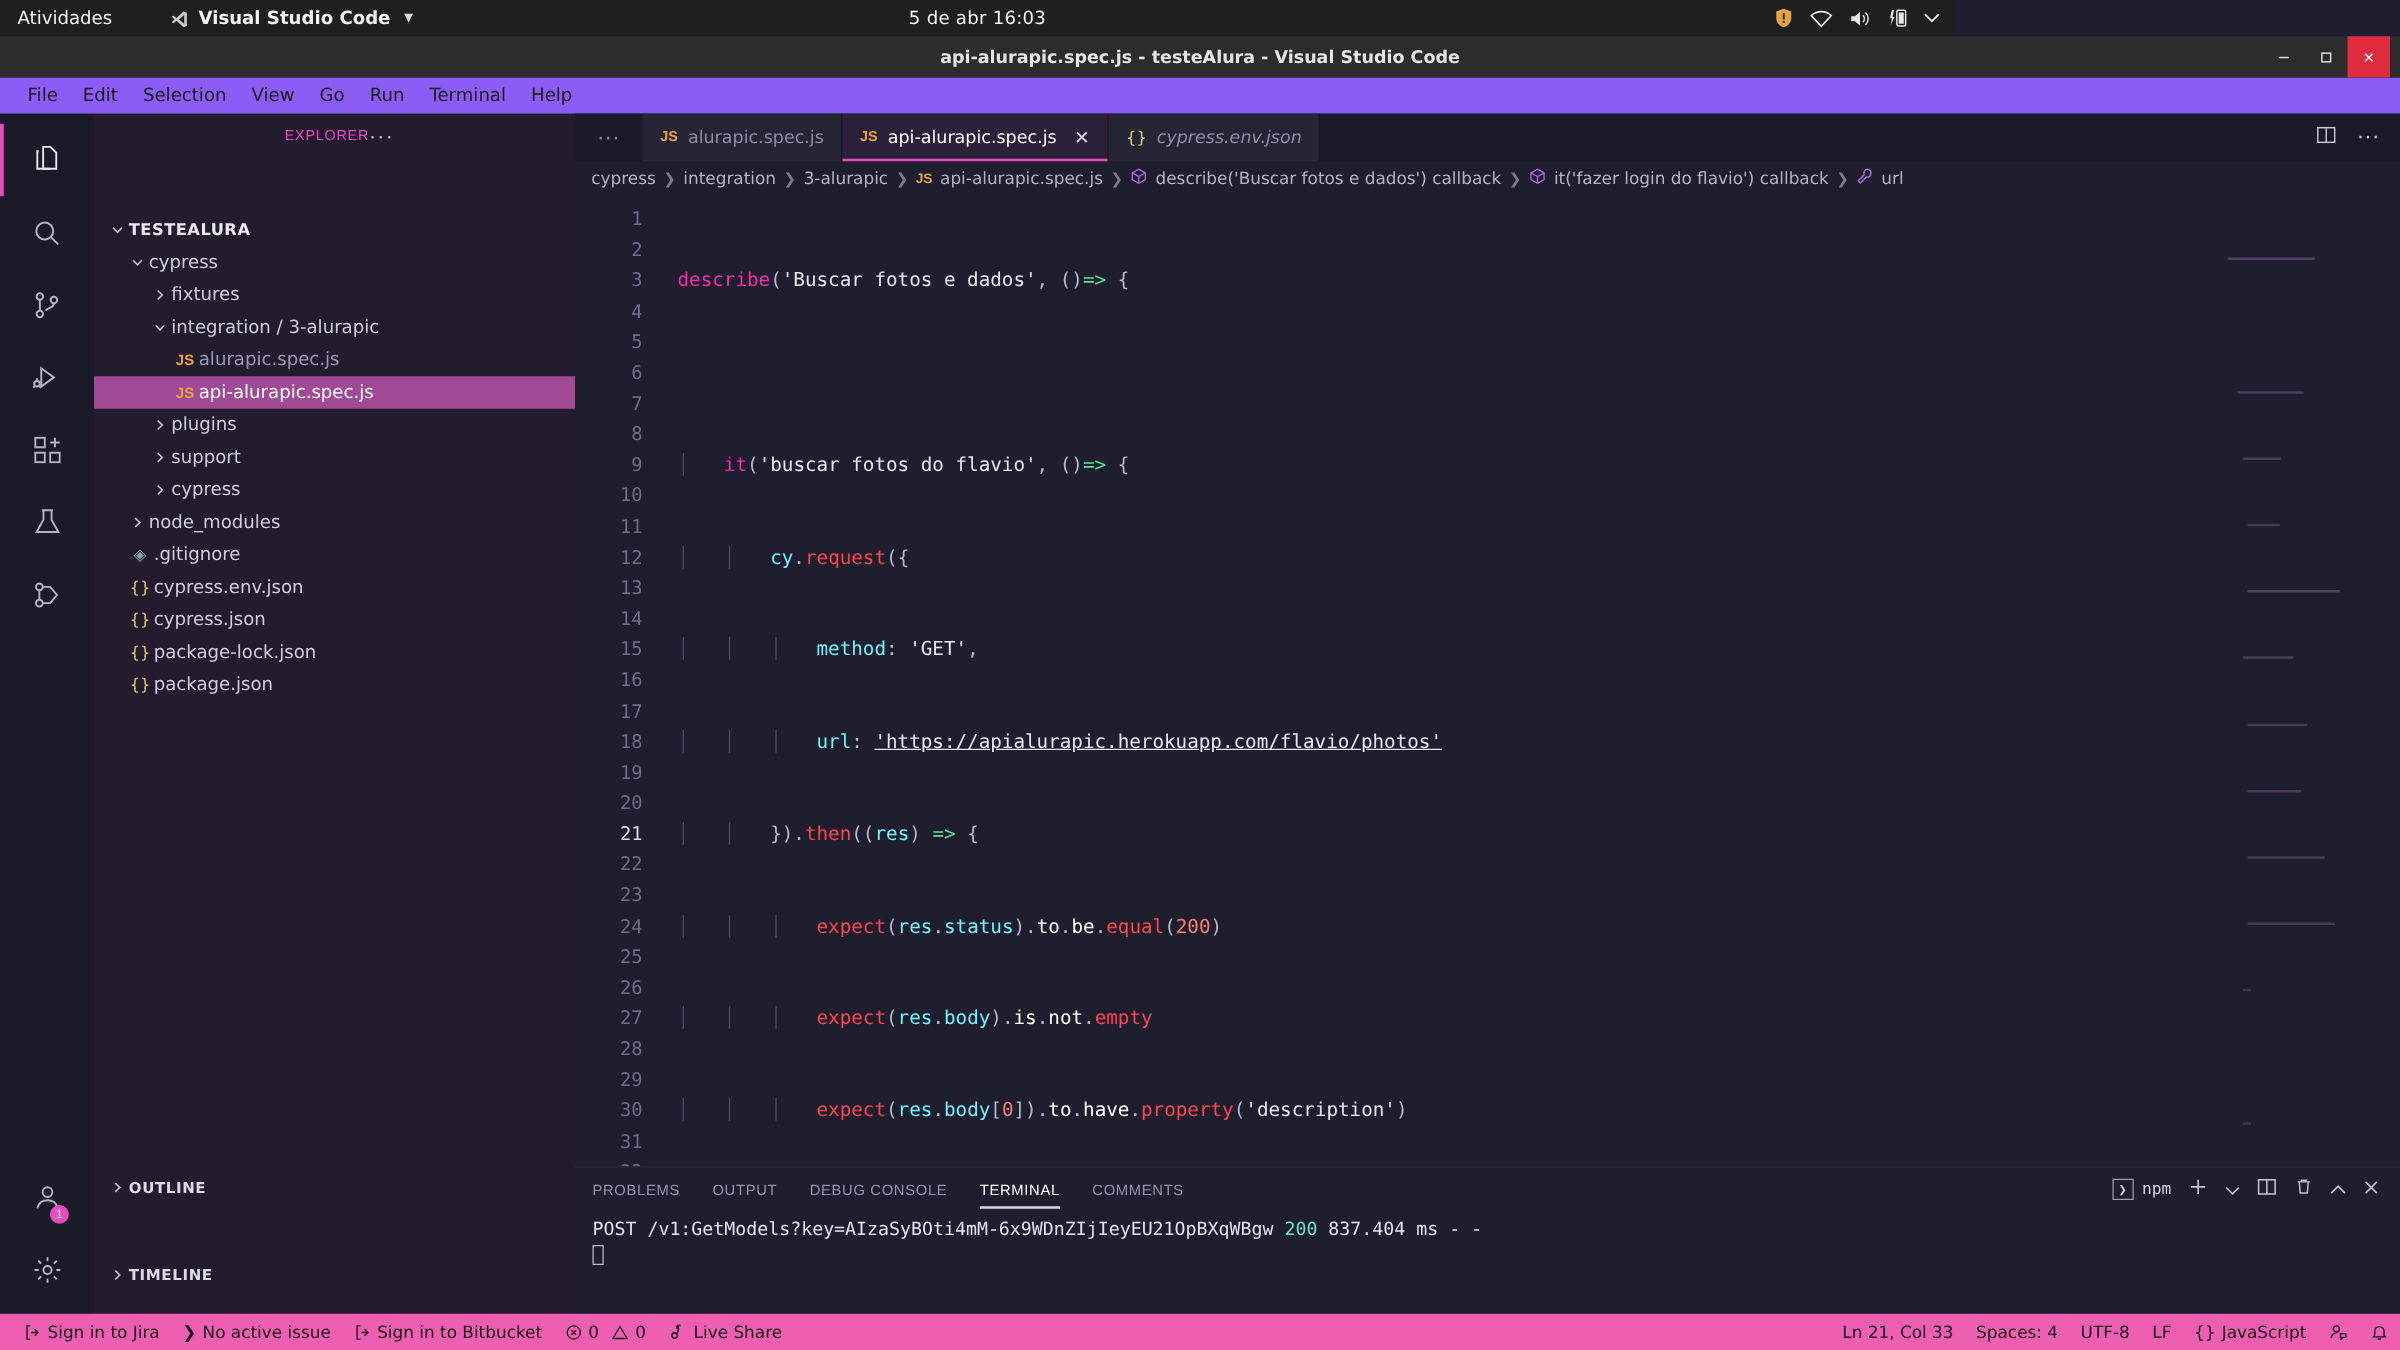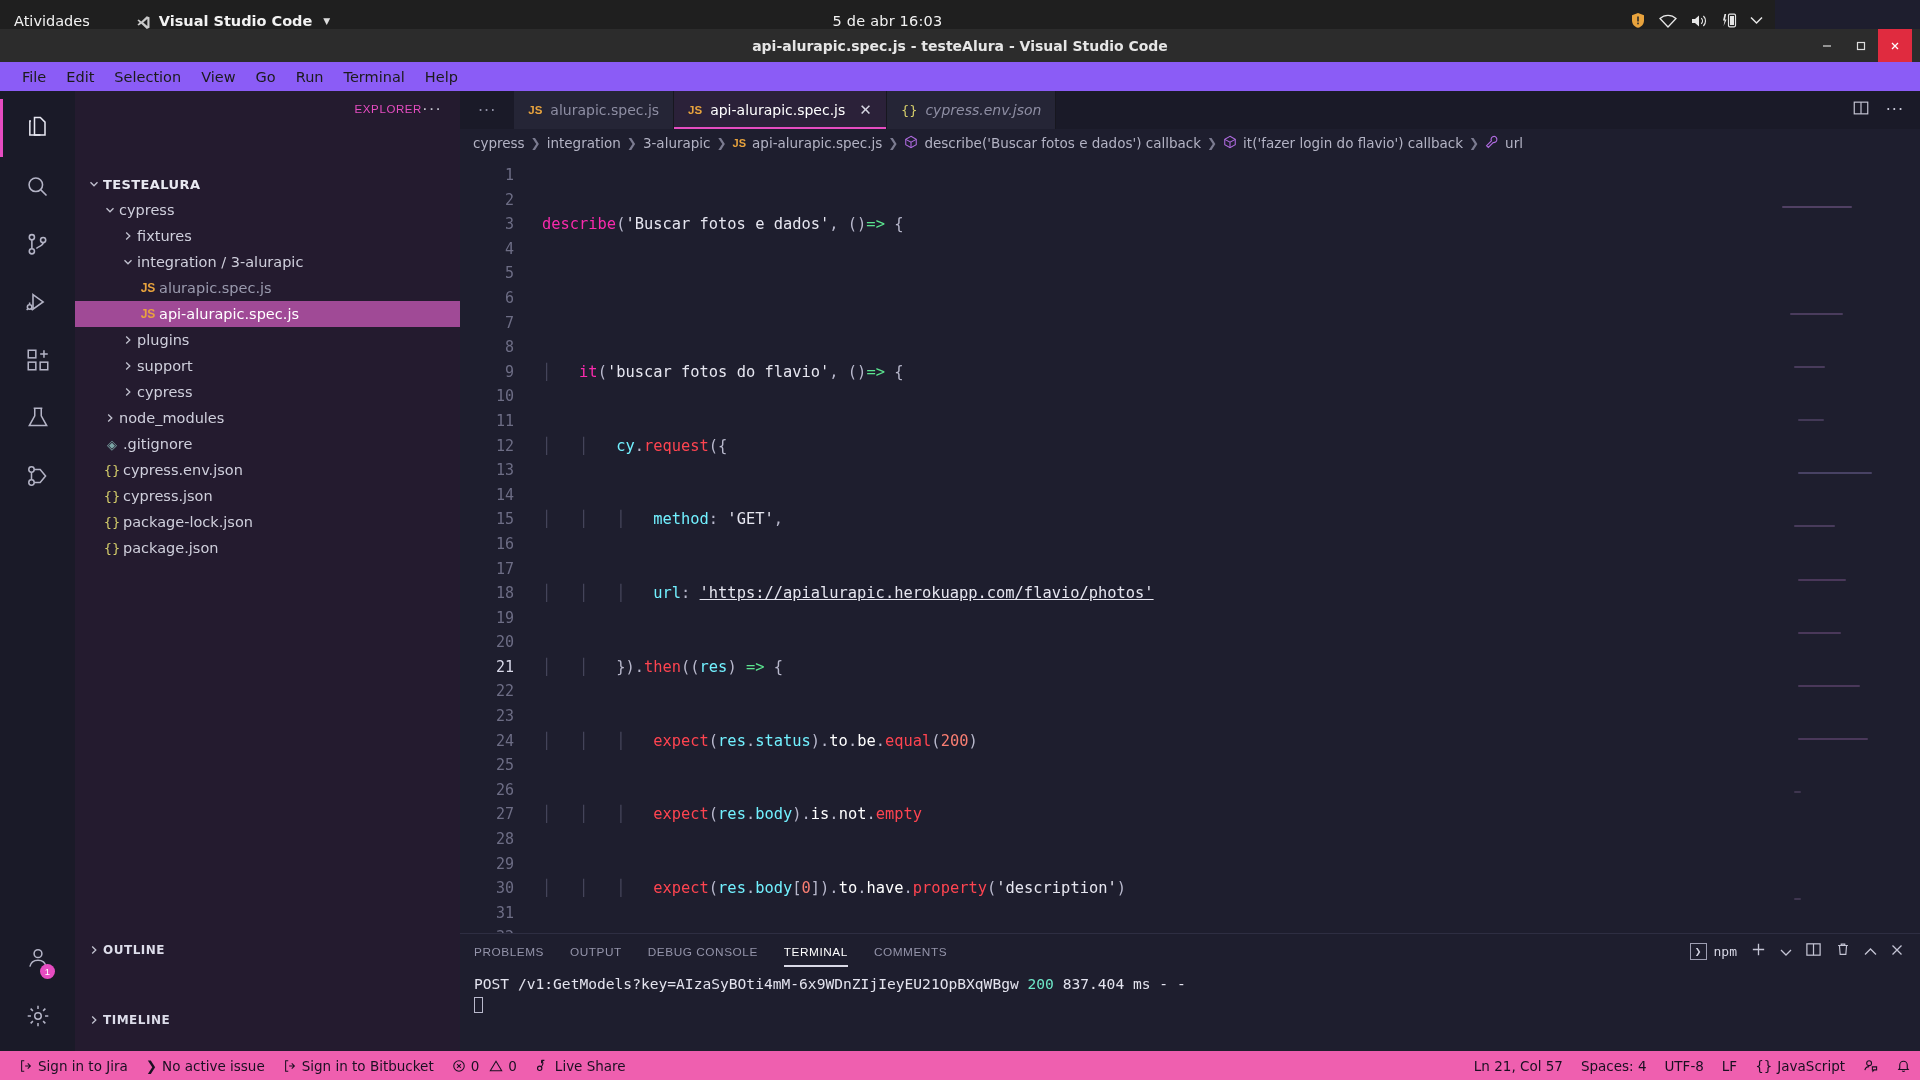--- a/index.html
+++ b/index.html
@@ -7,23 +7,23 @@
     width: 1920px; height: 1080px;
     overflow: hidden;
     background: #1e1e2e;
     font-family: "DejaVu Sans", sans-serif;
     -webkit-font-smoothing: antialiased;
   }
   .screen { position: relative; width: 1920px; height: 1080px; }
 
   
   .gnome-bar {
-    position: absolute; top: 0; left: 0; width: 1775px; height: 29px;
+    position: absolute; top: 0; left: 0; width: 1564px; height: 29px;
     background: #1f1f1f; color: #e8e8e8;
-    display: flex; align-items: flex-end;
+    display: flex; align-items: center;
     font-size: 14.5px;
   }
   .gnome-activities { margin-left: 14px; font-size: 14.5px; color: #f2f2f2; }
   .gnome-app { display: flex; align-items: center; gap: 8px; margin-left: 46px; color: #f2f2f2; font-weight: bold; font-size: 14.5px; }
   .gnome-app .vsicon { display:inline-block; width:15px; height:15px; position: relative; top: 1px; }
   .gnome-caret { font-size: 9px; margin-left: 3px; opacity: .9; }
   .gnome-clock {
     position: absolute; left: 50%; transform: translateX(-50%);
     font-size: 14.5px; color: #f2f2f2; letter-spacing: .2px;
   }
@@ -70,21 +70,21 @@
   .abottom { position: absolute; bottom: 6px; left: 0; width: 75px; }
   .badge {
     position: absolute; bottom: 8px; right: 20px; width: 15px; height: 15px; border-radius: 50%;
     background: #e64cc1; color: #fff; font-size: 9.5px; display: flex; align-items: center; justify-content: center;
     font-family: "Liberation Sans", sans-serif;
   }
 
   
   .sidebar { width: 385px; background: #241b2f; display: flex; flex-direction: column; }
   .sb-head {
-    height: 36px; display: flex; align-items: center; justify-content: flex-end;
+    height: 36px; display: flex; align-items: center; justify-content: center;
     padding: 0 18px 0 26px; color: #e64cc1; font-size: 11.5px; letter-spacing: .6px;
     font-family: "Liberation Sans", sans-serif;
   }
   .sb-dots { color: #c6c6d0; font-size: 17px; letter-spacing: 1px; line-height: 10px; }
   .sb-tree { flex: 1; overflow: hidden; font-size: 14.5px; color: #cfcfdc; }
   .row { height: 26px; display: flex; align-items: center; white-space: nowrap; padding-left: 10px; }
   .row.sel { background: #a04a96; color: #ffffff; }
   .chev { width: 18px; display: inline-flex; justify-content: center; color: #b6b6c4; font-size: 11px; }
   .chev svg { display:block; }
   .ico-js { color: #e8a33d; font-weight: bold; font-size: 12px; width: 22px; text-align: center; font-family: "Liberation Sans", sans-serif; }
@@ -762,21 +762,21 @@
           <svg width="15" height="15" viewBox="0 0 16 16" fill="none" stroke="#1a1022" stroke-width="1.2">
               <circle cx="5" cy="11" r="2.3"></circle>
               <path d="M6.6 9.4C9 7 9 4 7 2.5M7 2.5h3M7 2.5v3"></path>
             </svg>
         </span>
         <span>Live Share</span>
       </div>
 
       <div class="sright">
         <div class="sitem">
-          <span>Ln 21, Col 57</span>
+          <span>Ln 21, Col 33</span>
         </div>
         <div class="sitem">
           <span>Spaces: 4</span>
         </div>
         <div class="sitem">
           <span>UTF-8</span>
         </div>
         <div class="sitem">
           <span>LF</span>
         </div>

